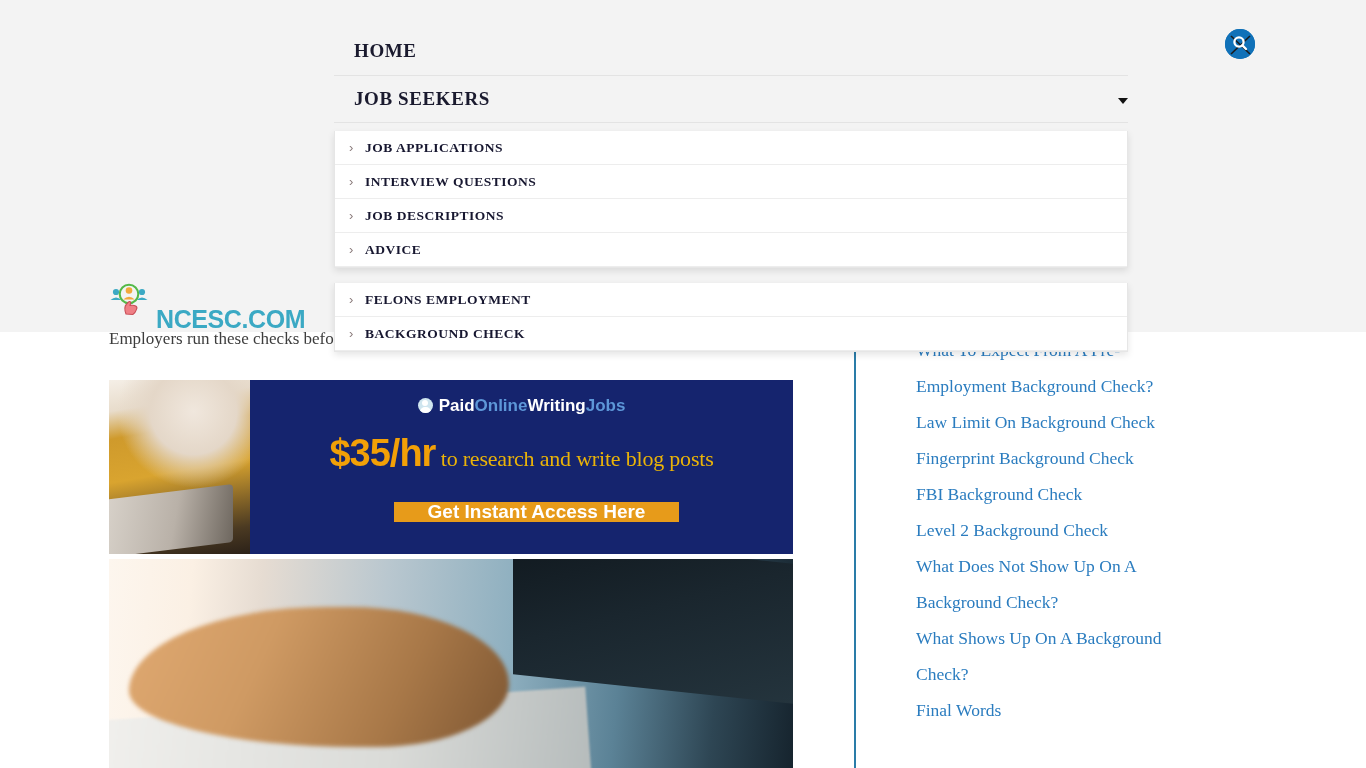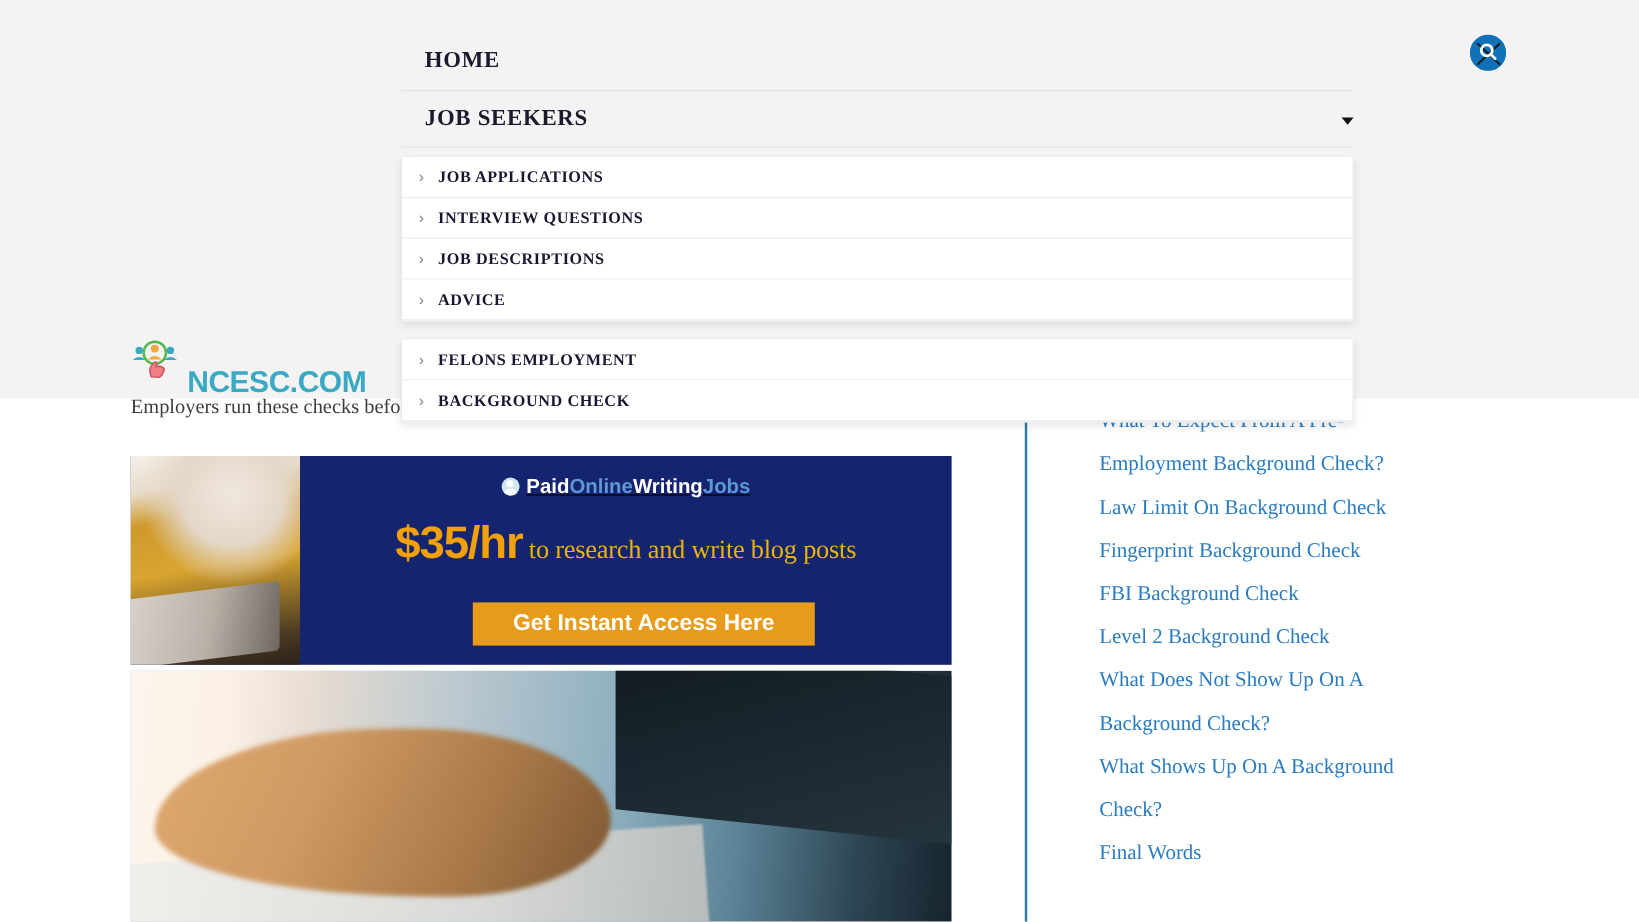--- a/index.html
+++ b/index.html
@@ -180,21 +180,20 @@
   }
   .ad-brand {
     position: absolute;
     left: 141px; top: 16px;
     width: 543px;
     text-align: center;
     font-family: "Liberation Sans", sans-serif;
     font-weight: bold;
     font-size: 17px;
     white-space: nowrap;
-    text-decoration: underline;
   }
   .ad-brand .av {
     display: inline-block;
     width: 15px; height: 15px;
     border-radius: 50%;
     background: #cfe5ef;
     position: relative;
     top: 2px;
     margin-right: 6px;
     overflow: hidden;
@@ -231,21 +230,21 @@
   }
   .ad-tail {
     font-size: 22px;
     color: #eab308;
     letter-spacing: -0.2px;
     font-family: Liberation Serif, serif;
   }
   .ad-cta {
     position: absolute;
     left: 285px; top: 122px;
-    width: 285px; height: 36px;
+    width: 285px; height: 20px;
     background: #e79b1a;
     color: #ffffff;
     font-family: "Liberation Sans", sans-serif;
     font-weight: bold;
     font-size: 19px;
     display: flex;
     align-items: center;
     justify-content: center;
     cursor: pointer;
   }

